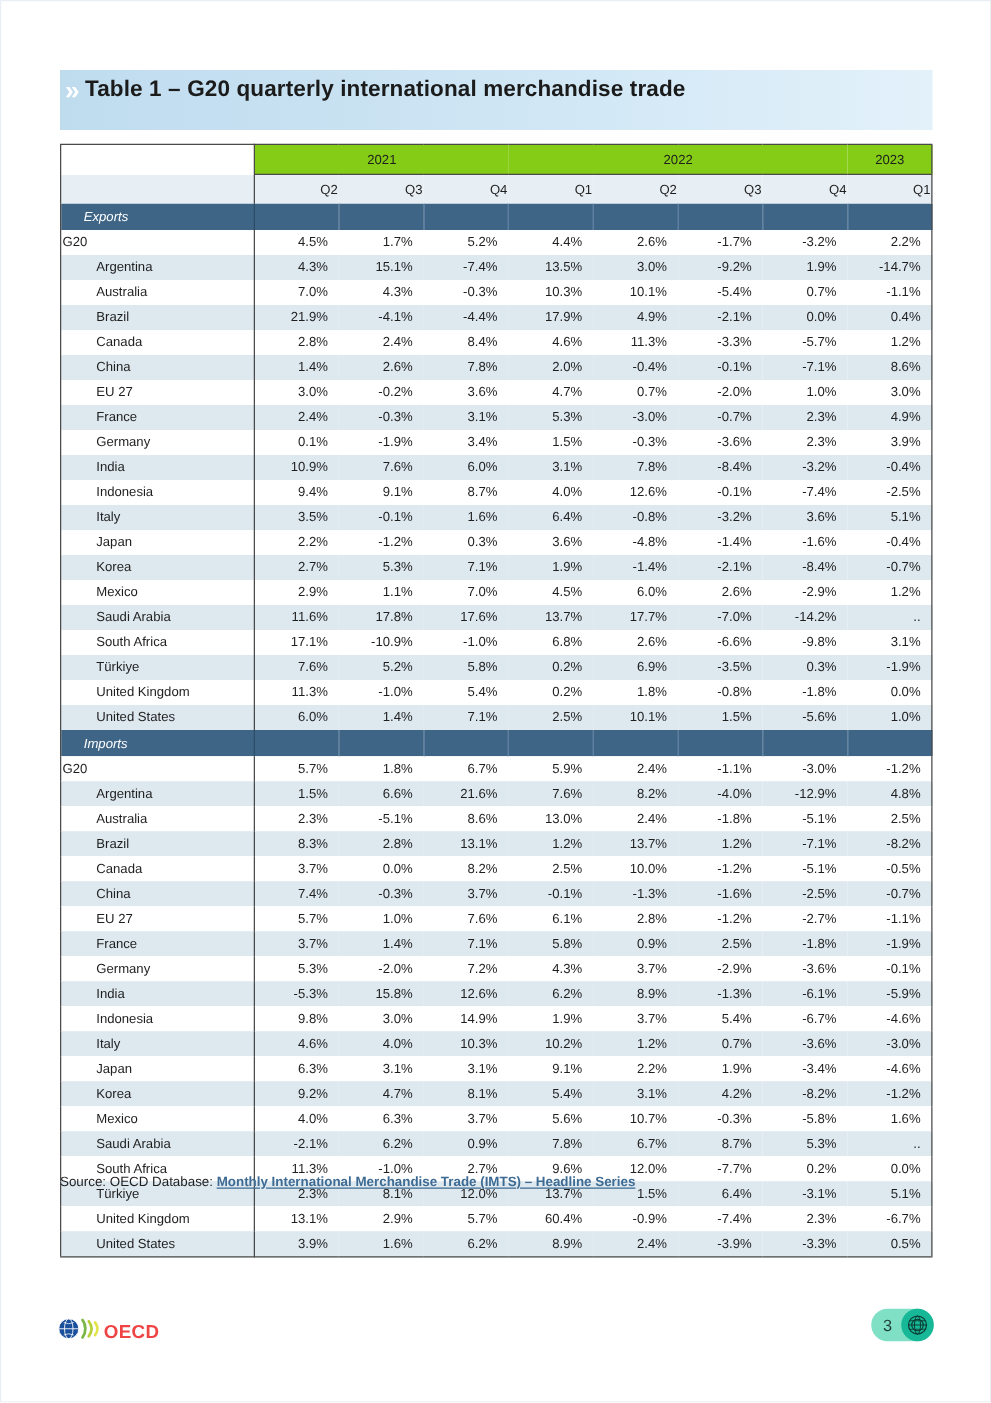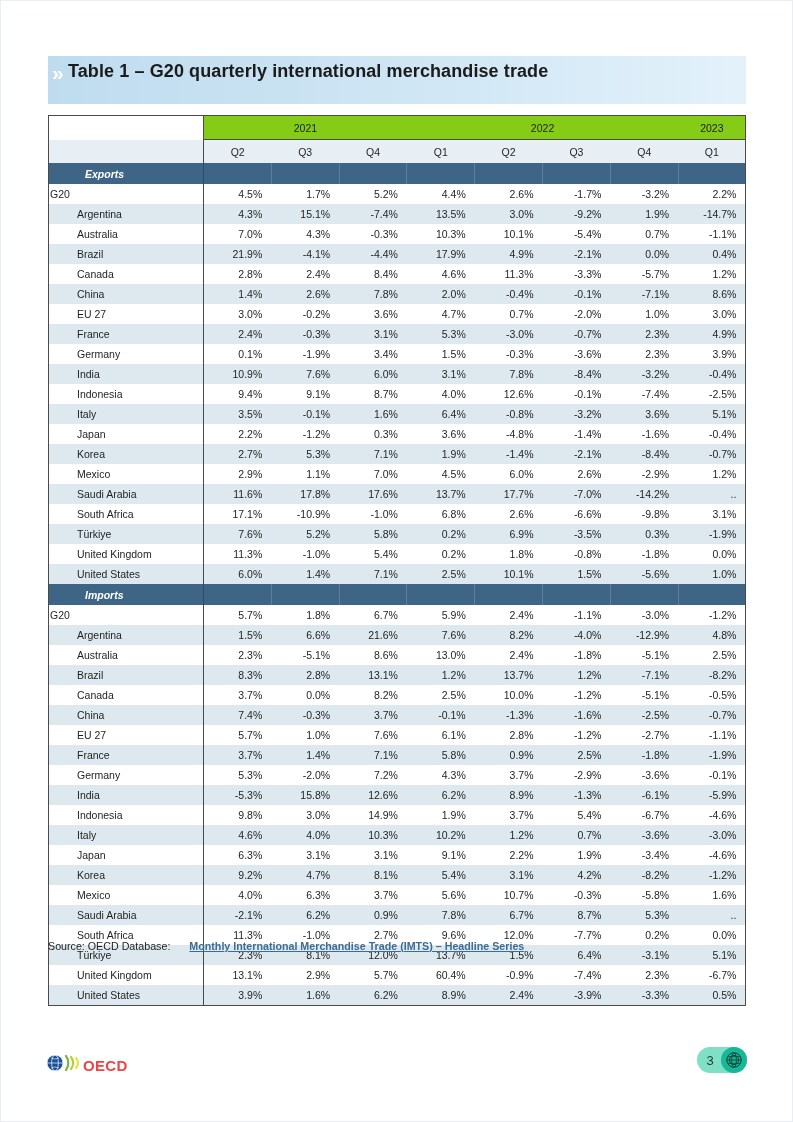--- a/index.html
+++ b/index.html
@@ -90,42 +90,41 @@
     border-right: 1.2px solid #4a4a4a;
     background: #ffffff;
   }
   tr.year-row td.yr {
     border-bottom: 1px solid #4a4a4a;
   }
   
   tr.q-row td {
     height: 21px;
     background: #e7eef4;
-    text-align: center;
+    text-align: right;
     font-size: 10.5px;
     color: #1f1f1f;
     vertical-align: middle;
   }
   tr.q-row td.namecell {
     border-right: 1.2px solid #4a4a4a;
   }
   
   tr.section td {
     height: 19px;
     background: #3f6586;
     color: #ffffff;
     font-style: italic;
     font-size: 10.5px;
     vertical-align: middle;
     border-right: 1px solid #5d7f9d;
   }
   tr.section td.namecell {
-    padding-left: 36px;
+    padding-left: 18px;
     border-right: 1.2px solid #2c4c68;
-    font-weight: bold;
   }
   tr.section td:last-child { border-right: none; }
 
   
   tr.drow td {
     height: 18px;
     vertical-align: middle;
     font-size: 10.5px;
   }
   tr.drow td.namecell {
@@ -160,21 +159,20 @@
     position: absolute;
     left: 47px;
     top: 939px;
     font-size: 10.7px;
     color: #1f1f1f;
   }
   .source a {
     color: #3d6b93;
     font-weight: bold;
     text-decoration: underline;
-    margin-left: 16px;
   }
 
   
   .footer-logo {
     position: absolute;
     left: 45px;
     top: 1053px;
     display: flex;
     align-items: center;
     gap: 3px;

